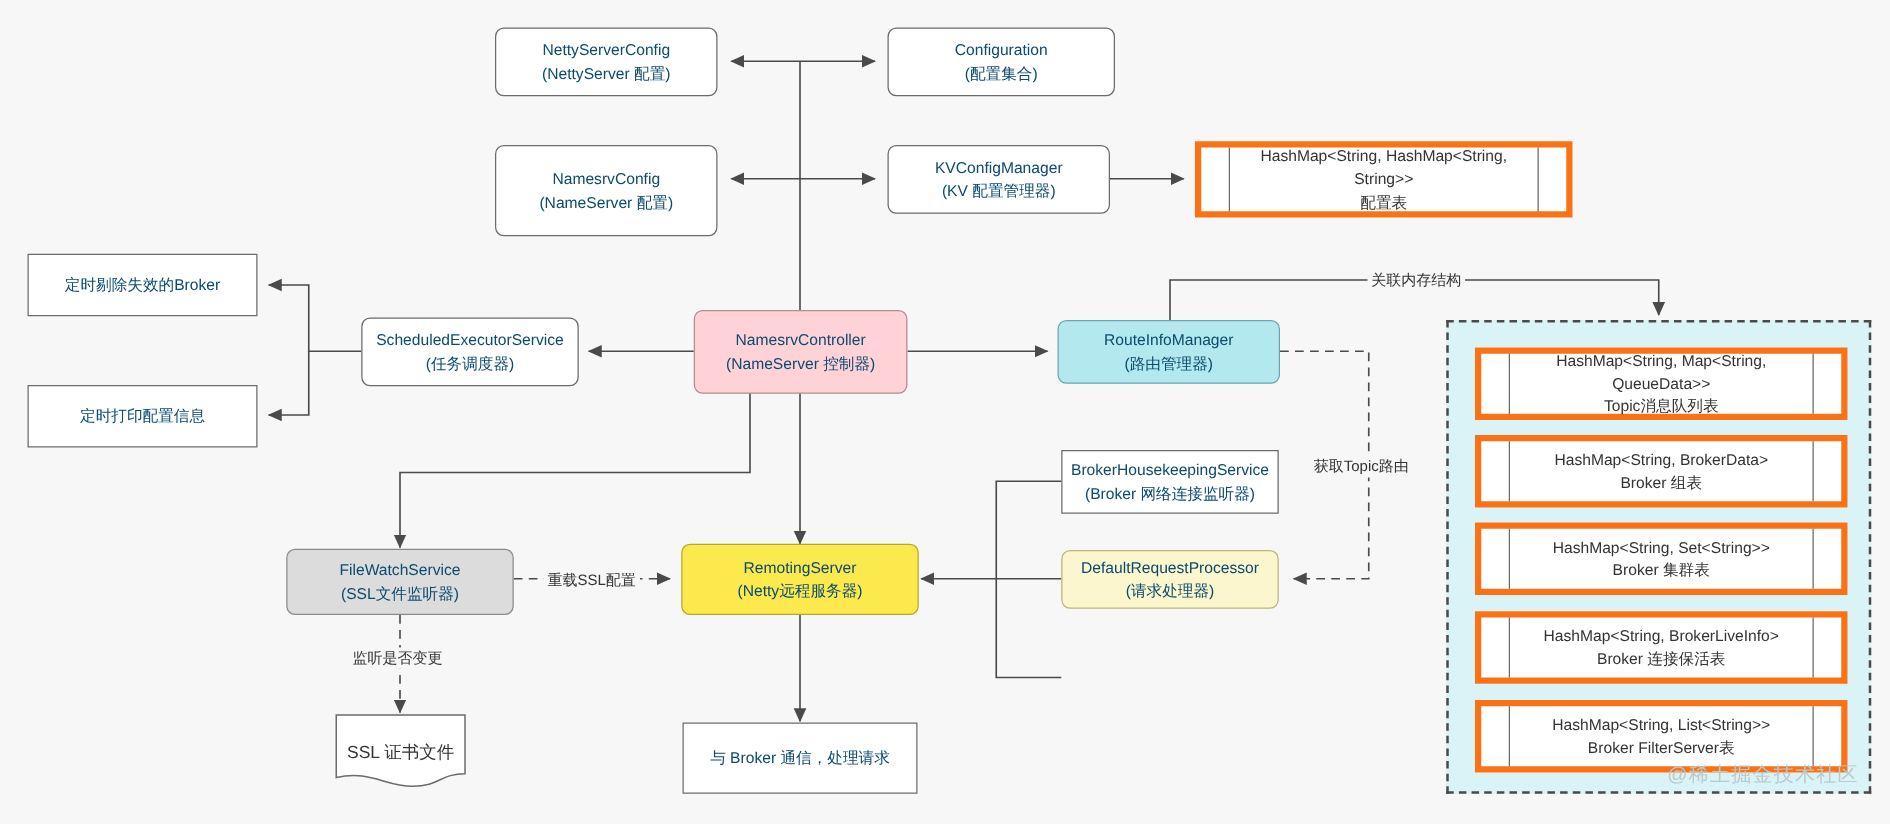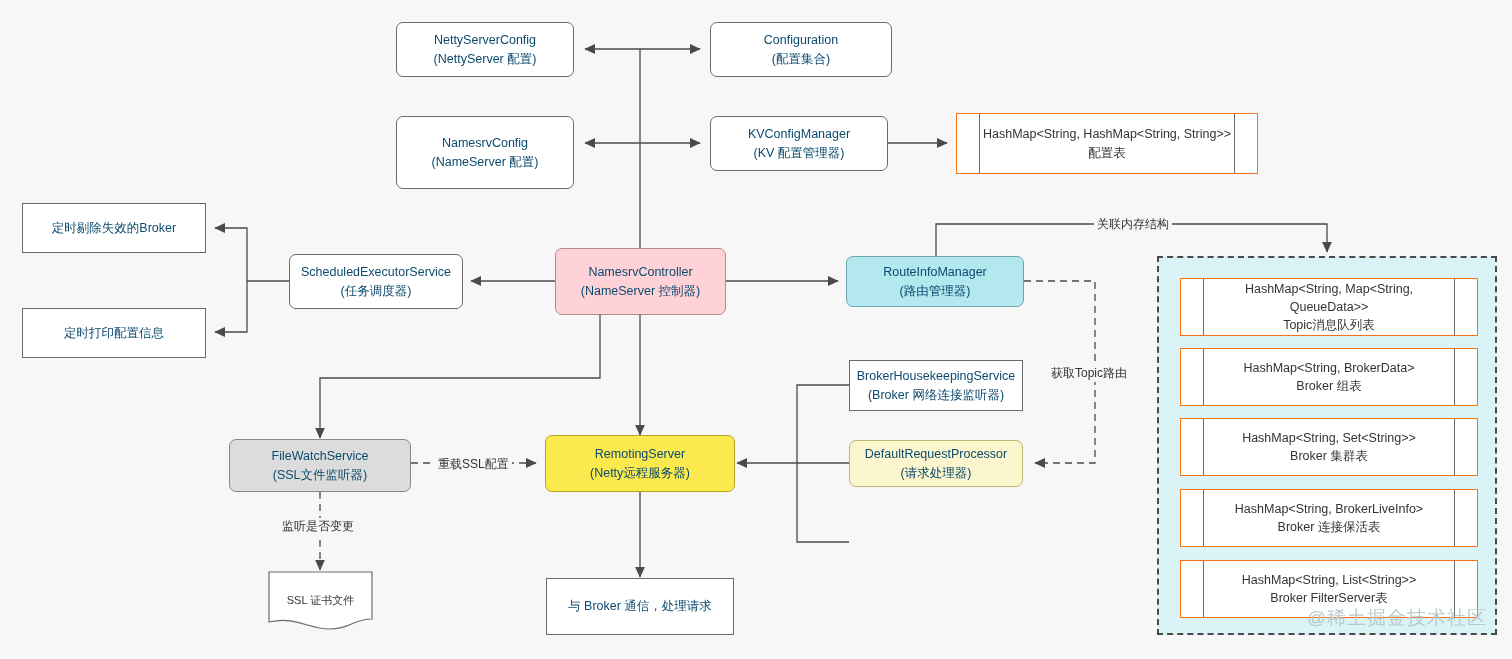--- a/index.html
+++ b/index.html
@@ -29,45 +29,45 @@
   }
   .node .l1,.node .l2{display:block;white-space:nowrap;}
   .rounded{border-radius:7px;}
   .pink{background:#ffd2d8;border-color:#b58b90;}
   .cyan{background:#b3e8ef;border-color:#6aa7ad;}
   .yellow{background:#fbe94e;border-color:#b5a72c;}
   .paleyellow{background:#fbf6cd;border-color:#bbb477;}
   .gray{background:#dcdcdc;border-color:#8a8a8a;}
 
   
-  .pkg{position:absolute;box-sizing:border-box;border:1px solid #f97316;background:#fff;}
+  .pkg{position:absolute;box-sizing:border-box;border:5px solid #f97316;background:#fff;}
   .pkg .inner{
     position:absolute;top:0;bottom:0;left:22px;right:22px;
     border-left:1px solid #6b6b6b;border-right:1px solid #6b6b6b;
     display:flex;flex-direction:column;align-items:center;justify-content:center;
     text-align:center;font-size:12.5px;line-height:1.45;color:#333;
   }
 
   
   .dashbox{
     position:absolute;box-sizing:border-box;
     border:2px dashed #4a4a4a;
     background:#d9f3f6;
   }
   .watermark{
     position:absolute;right:8px;bottom:2px;
-    font-size:19px;color:#b9c9cc;letter-spacing:1px;
+    font-size:16px;color:#b9c9cc;letter-spacing:1px;
     white-space:nowrap;
   }
 
   
   .docshape{position:absolute;}
   .docshape .txt{
     position:absolute;left:0;right:0;top:22px;text-align:center;
-    font-size:11px;color:#333;white-space:nowrap;
+    font-size:14px;color:#333;white-space:nowrap;
   }
 
   .elabel{
     position:absolute;
     font-size:12px;color:#333;
     background:#f7f7f7;
     padding:0 3px;
     white-space:nowrap;
   }
 </style>

